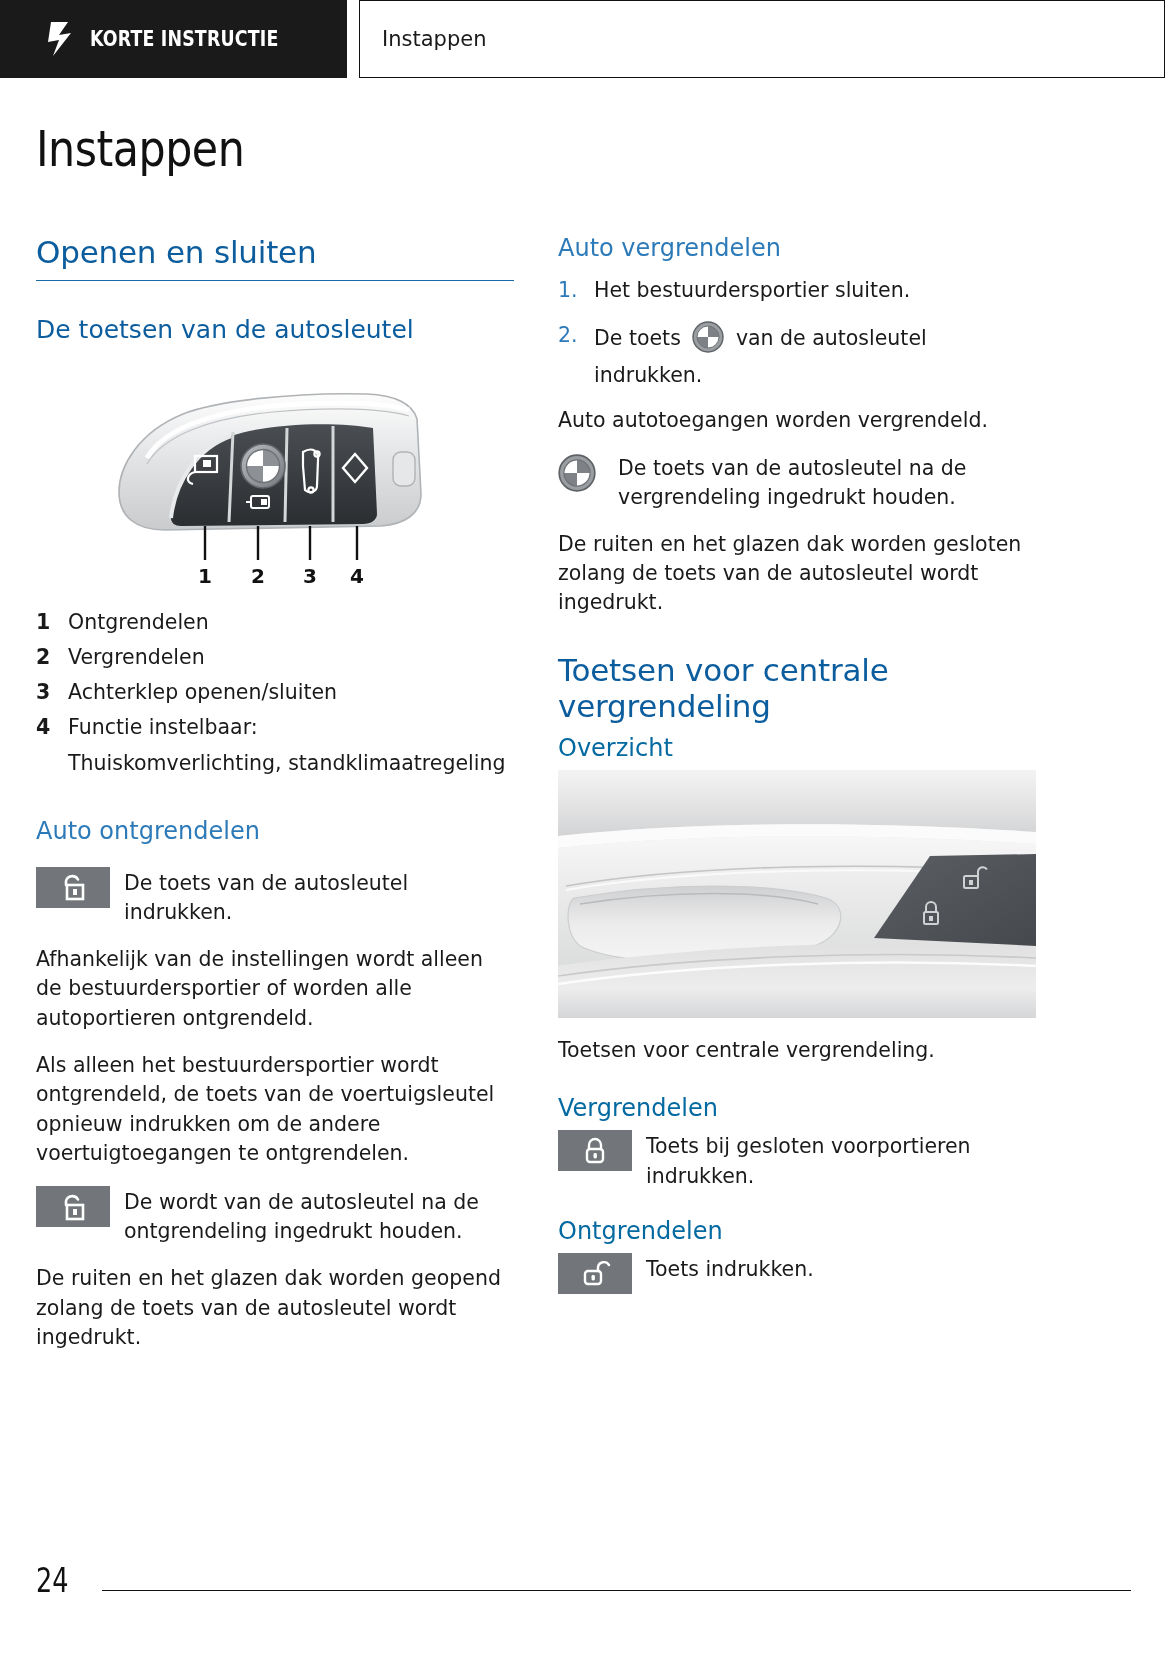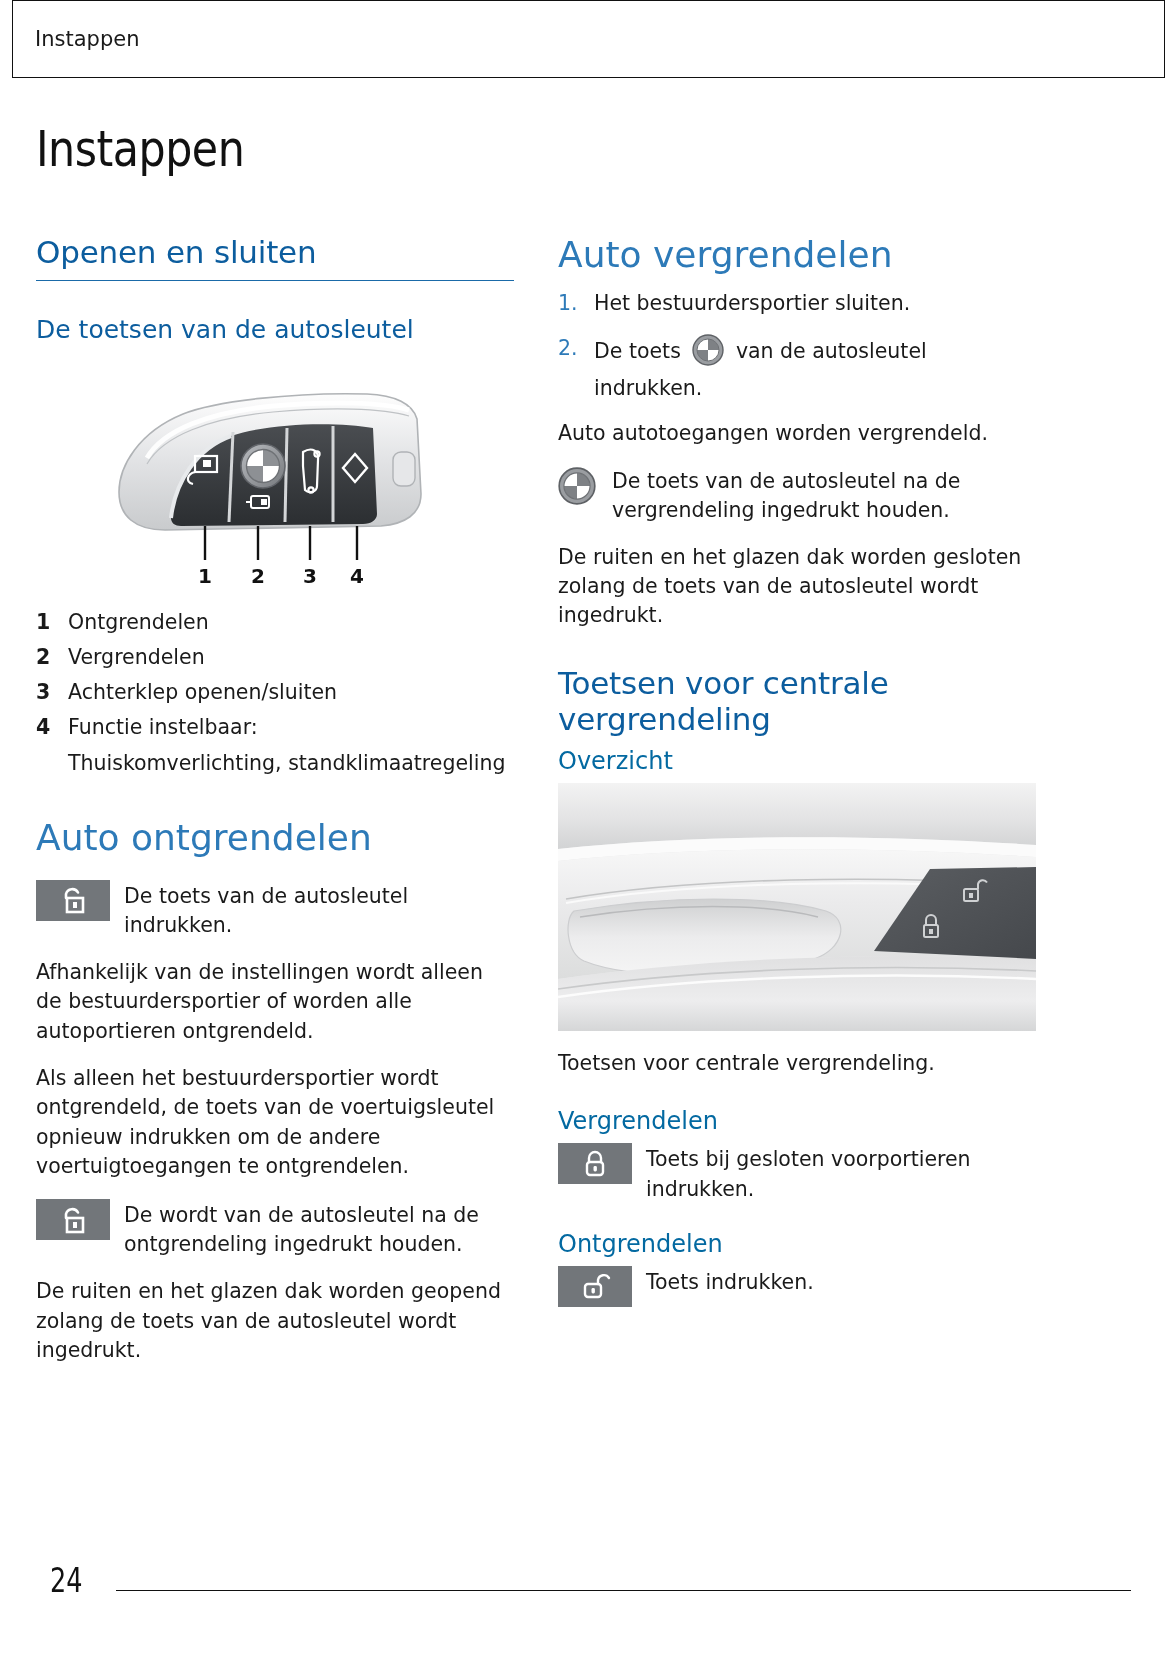--- a/index.html
+++ b/index.html
@@ -97,21 +97,21 @@
     margin: 0 0 1px 0;
   }
   h3.h-sub-light {
     color: #0369a1;
     font-size: 24px;
     font-weight: 400;
     margin: 0 0 8px 0;
   }
   h2.h-main-light {
     color: #2d7ab8;
-    font-size: 36px;
+    font-size: 24px;
     font-weight: 400;
     margin: 0 0 22px 0;
   }
 
   p.body {
     font-size: 20.5px;
     line-height: 1.43;
     margin: 0 0 18px 0;
     color: #1a1a1a;
   }
@@ -153,21 +153,21 @@
     background: #72767a;
     display: flex;
     align-items: center;
     justify-content: center;
   }
   .icon-row .icon-text {
     font-size: 20.5px;
     line-height: 1.42;
     padding-top: 2px;
   }
-  .bmw-row { gap: 16px; align-items: flex-start; }
+  .bmw-row { gap: 22px; align-items: flex-start; }
   .bmw-row .icon-text { padding-top: 0; }
 
   
   ol.steps { list-style: none; margin: 0 0 6px 0; padding: 0; }
   ol.steps li {
     display: flex;
     font-size: 20.5px;
     line-height: 1.42;
     margin-bottom: 16px;
   }
@@ -194,21 +194,21 @@
   .photo svg { display: block; }
   .caption {
     font-size: 20.5px;
     line-height: 1.4;
     margin: 0 0 30px 0;
   }
 
   
   .footer {
     position: absolute;
-    left: 50px;
+    left: 36px;
     right: 34px;
     bottom: 56px;
     display: flex;
     align-items: flex-end;
     gap: 28px;
   }
   .pagenum {
     font-size: 33px;
     font-family: "DejaVu Sans Condensed", "Liberation Sans Narrow", "Liberation Sans", sans-serif;
     transform: scaleX(0.86);
@@ -219,20 +219,28 @@
   .footer-rule {
     flex: 1;
     border-top: 1.5px solid #111;
     margin-bottom: 6px;
   }
 </style>
 </head>
 <body>
 
 <div class="header">
+  <div class="header-tag">
+    <span class="flash-icon">
+      <svg class="flash-icon" viewBox="0 0 26 34" xmlns="http://www.w3.org/2000/svg">
+        <path d="M3 0 L20 0 L11 13 L23 11 L5 34 L11 18 L0 20 Z" fill="#ffffff"></path>
+      </svg>
+    </span>
+    <span class="header-tag-label">KORTE INSTRUCTIE</span>
+  </div>
   <div class="header-crumb">
     <span>Instappen</span>
   </div>
 </div>
 
 <div class="page">
 
   <h1 class="page-title">Instappen</h1>
 
   <div class="columns">

